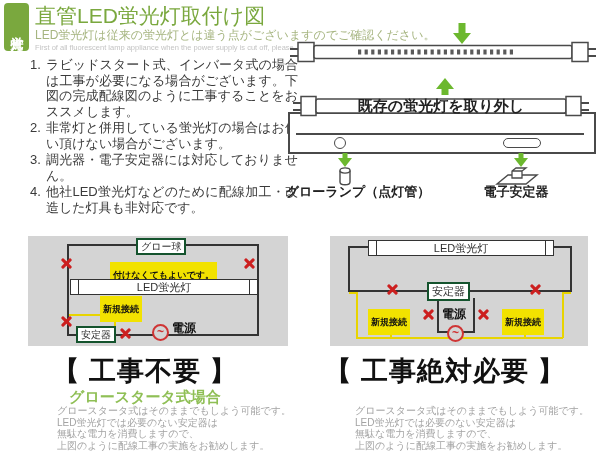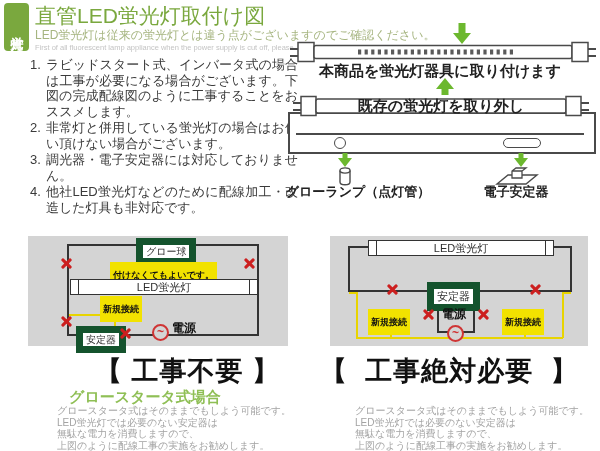--- a/index.html
+++ b/index.html
@@ -38,39 +38,39 @@
   .fixslot{width:36px;height:8px;border:1.5px solid #4a4a4a;border-radius:5px;background:#fff;}
   
   .bar{left:0;top:202px;width:600px;height:27px;background:#7f9d4c;}
   .bar span{position:absolute;left:30px;top:0;line-height:27px;color:#fff;font-weight:bold;font-size:15px;white-space:nowrap;}
   
   .gray{background:#d4d4d4;}
   .dL{left:28px;top:236px;width:260px;height:110px;}
   .dR{left:330px;top:236px;width:258px;height:110px;}
   .w{position:absolute;background:#333;}
   .yw{position:absolute;background:#e8d400;}
-  .wbox{position:absolute;background:#fff;border:7px solid #14532d;font-size:10px;line-height:13px;
+  .wbox{position:absolute;background:#fff;border:2px solid #14532d;font-size:10px;line-height:13px;
         white-space:nowrap;padding:0 3px;}
   .ylab{position:absolute;background:#f2e200;color:#111;font-size:9px;font-weight:bold;line-height:12px;
         padding:7px 3px;white-space:nowrap;}
   .tube2{position:absolute;background:#fff;border:1.5px solid #333;height:14px;font-size:11px;
          text-align:center;line-height:14px;}
   .tube2 .capL,.tube2 .capR{position:absolute;top:0;bottom:0;width:7px;background:#fff;}
   .tube2 .capL{left:0;border-right:1.5px solid #333;}
   .tube2 .capR{right:0;border-left:1.5px solid #333;}
   .xmark{position:absolute;width:11px;height:11px;}
   .xmark::before,.xmark::after{content:"";position:absolute;left:-1px;top:4px;width:13px;height:3px;background:#cc1f1f;border-radius:1px;}
   .xmark::before{transform:rotate(45deg);}
   .xmark::after{transform:rotate(-45deg);}
   .pwr{position:absolute;width:13px;height:13px;border:2px solid #cf3434;border-radius:50%;background:#d4d4d4;
        color:#cf3434;font-weight:bold;font-size:12px;text-align:center;line-height:12px;}
   .pwr::before{content:"~";}
   .plabel{position:absolute;font-size:12px;font-weight:bold;color:#111;white-space:nowrap;}
   
-  .btitle{font-size:27px;font-weight:bold;color:#111;text-align:right;white-space:nowrap;letter-spacing:1px;}
+  .btitle{font-size:27px;font-weight:bold;color:#111;text-align:center;white-space:nowrap;letter-spacing:1px;}
   .bsub{font-weight:bold;color:#8fbf55;text-align:center;white-space:nowrap;}
   .desc{font-size:10px;line-height:11.5px;color:#a3a3a3;}
   .desc div{white-space:nowrap;}
 </style>
 </head>
 <body>
 
 <div class="canvas">
 
   <div class="abs badge">蛍光灯</div>
@@ -103,21 +103,20 @@
   </div>
 
   <svg class="abs" style="left:290px;top:40px;" width="306" height="25" viewBox="0 0 306 25">
     <path d="M8 9 H0 M8 16 H0 M298 9 H306 M298 16 H306" stroke="#4a4a4a" stroke-width="2" fill="none"></path>
     <rect x="8" y="2.5" width="16" height="19" fill="#fff" stroke="#4a4a4a" stroke-width="1.5"></rect>
     <rect x="24" y="5.5" width="258" height="13" rx="2" fill="#fff" stroke="#4a4a4a" stroke-width="1.5"></rect>
     <rect x="282" y="2.5" width="16" height="19" fill="#fff" stroke="#4a4a4a" stroke-width="1.5"></rect>
     <line x1="68" y1="12" x2="224" y2="12" stroke="#5a5a5a" stroke-width="5" stroke-dasharray="3.2 3.4"></line>
   </svg>
 
-  <div class="abs big-label" style="left:290px;top:62px;width:300px;">本商品を蛍光灯器具に取り付けます</div>
 
   <div class="abs arr arr-up" style="left:436px;top:78px;width:18px;height:17px;">
     <span class="head"></span>
       <span class="stem" style="height:7px;"></span>
   </div>
 
   <div class="abs fixture"></div>
   <div class="abs fixline" style="left:296px;top:133px;width:288px;"></div>
   <div class="abs fixcircle" style="left:334px;top:137px;"></div>
   <div class="abs fixslot" style="left:503px;top:138px;"></div>
@@ -222,21 +221,21 @@
 
   <div class="abs btitle" style="left:10px;top:353px;width:270px;">【 工事不要 】</div>
   <div class="abs bsub" style="left:10px;top:388px;width:270px;font-size:15px;">グロースタータ式場合</div>
   <div class="abs desc" style="left:57px;top:405px;">
     <div>グロースタータ式はそのままでもしよう可能です。</div>
     <div>LED蛍光灯では必要のない安定器は</div>
     <div>無駄な電力を消費しますので、</div>
     <div>上図のように配線工事の実施をお勧めします。</div>
   </div>
 
-  <div class="abs btitle" style="left:320px;top:353px;width:250px;font-family:Liberation Mono, monospace;">【 工事絶対必要 】</div>
+  <div class="abs btitle" style="left:320px;top:353px;width:250px;">【 工事絶対必要 】</div>
   <div class="abs desc" style="left:355px;top:405px;">
     <div>グロースタータ式はそのままでもしよう可能です。</div>
     <div>LED蛍光灯では必要のない安定器は</div>
     <div>無駄な電力を消費しますので、</div>
     <div>上図のように配線工事の実施をお勧めします。</div>
   </div>
 
 </div>
 
 </body></html>

